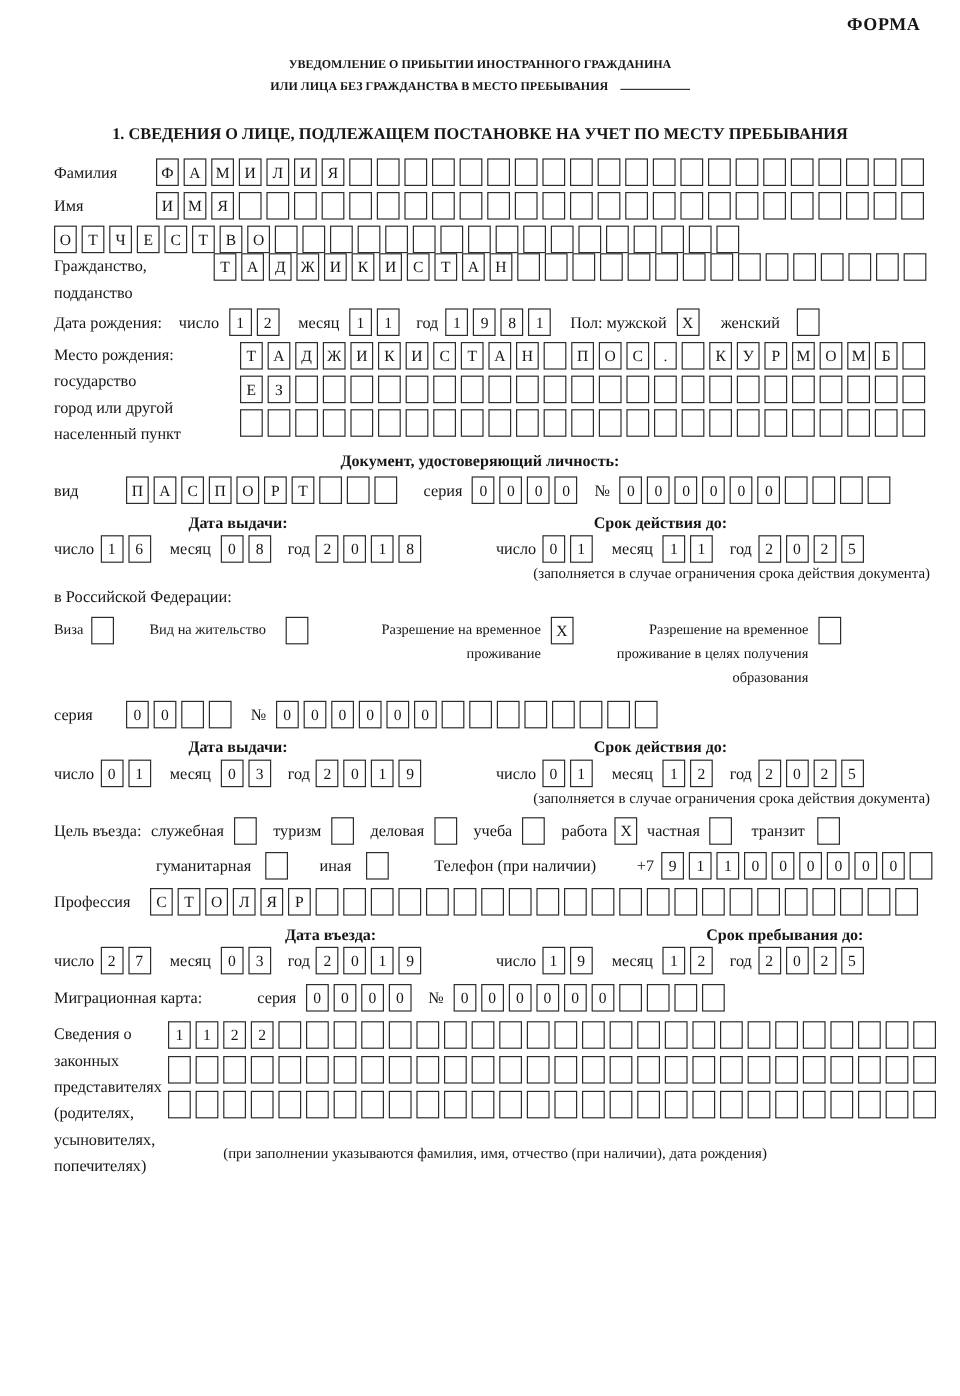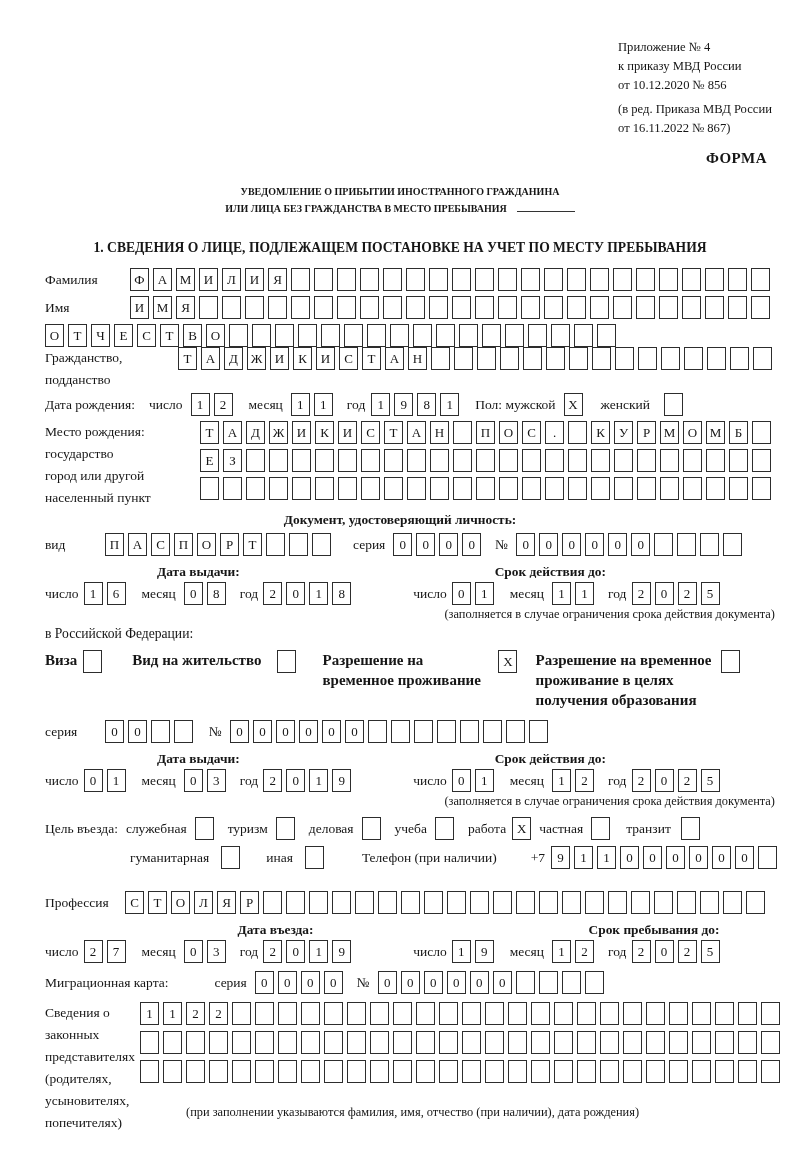--- a/index.html
+++ b/index.html
@@ -23,35 +23,28 @@
     display:inline-flex; width:19px; height:23px; margin-right:4px;
     border:1.6px solid #2d2d2d; align-items:center; justify-content:center;
     font-size:13px; flex:0 0 auto; background:#fff;
   }
   .mt5 { margin-top:5px; } .mt6 { margin-top:6px; }
   .center-head { display:flex; font-weight:bold; font-size:13.4px; }
   .note { font-size:12.4px; text-align:right; padding-right:25px; margin-top:2px; }
   .doc-head { text-align:center; font-weight:bold; font-size:13.4px; margin-top:3px; }
   .intro { margin-left:45px; font-size:13.6px; line-height:24px; margin-top:4px; }
   .opt { display:flex; align-items:flex-start; }
-  .opt .optlbl { text-align:left; font-size:15px; line-height:20px;font-weight:bold; }
+  .opt .optlbl { text-align:right; font-size:12px; line-height:20px; }
   .chip { margin-left:8px; }
 </style>
 </head>
 <body>
 
 <div class="page">
 
-  <div class="appendix">
-    <div>Приложение № 4</div>
-    <div>к приказу МВД России</div>
-    <div>от 10.12.2020 № 856</div>
-    <div class="amend">(в ред. Приказа МВД России</div>
-    <div>от 16.11.2022 № 867)</div>
-  </div>
 
   <div class="forma">ФОРМА</div>
 
   <div class="title">
     <div>УВЕДОМЛЕНИЕ О ПРИБЫТИИ ИНОСТРАННОГО ГРАЖДАНИНА</div>
     <div><span>ИЛИ ЛИЦА БЕЗ ГРАЖДАНСТВА В МЕСТО ПРЕБЫВАНИЯ</span><span class="blank-line"></span></div>
   </div>
 
   <div class="sec-head">1. СВЕДЕНИЯ О ЛИЦЕ, ПОДЛЕЖАЩЕМ ПОСТАНОВКЕ НА УЧЕТ ПО МЕСТУ ПРЕБЫВАНИЯ</div>
 
@@ -537,21 +530,21 @@
         <span class="cell">0</span>
         <span class="cell">0</span>
         <span class="cell">0</span>
         <span class="cell">0</span>
         <span class="cell">0</span>
         <span class="cell">0</span>
         <span class="cell"></span>
       </span>
   </div>
 
-  <div class="row" style="margin-top:22px; align-items:center;">
+  <div class="row" style="margin-top:7px; align-items:center;">
     <span class="lbl" style="width:80px;">Профессия</span>
     <span class="cells">
         <span class="cell">С</span>
         <span class="cell">Т</span>
         <span class="cell">О</span>
         <span class="cell">Л</span>
         <span class="cell">Я</span>
         <span class="cell">Р</span>
         <span class="cell"></span>
         <span class="cell"></span>

